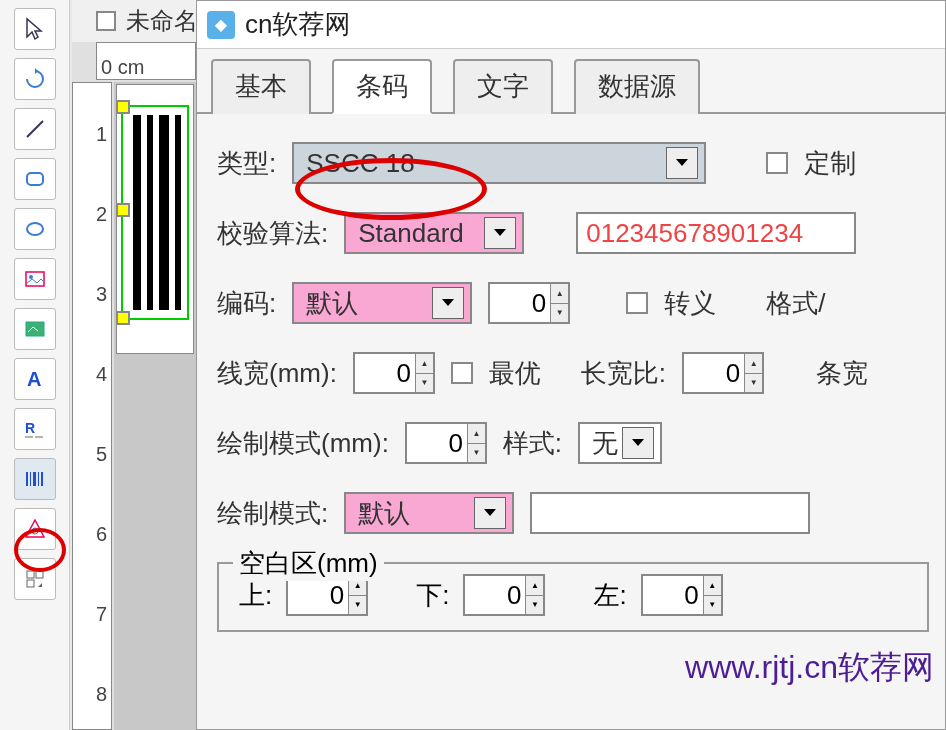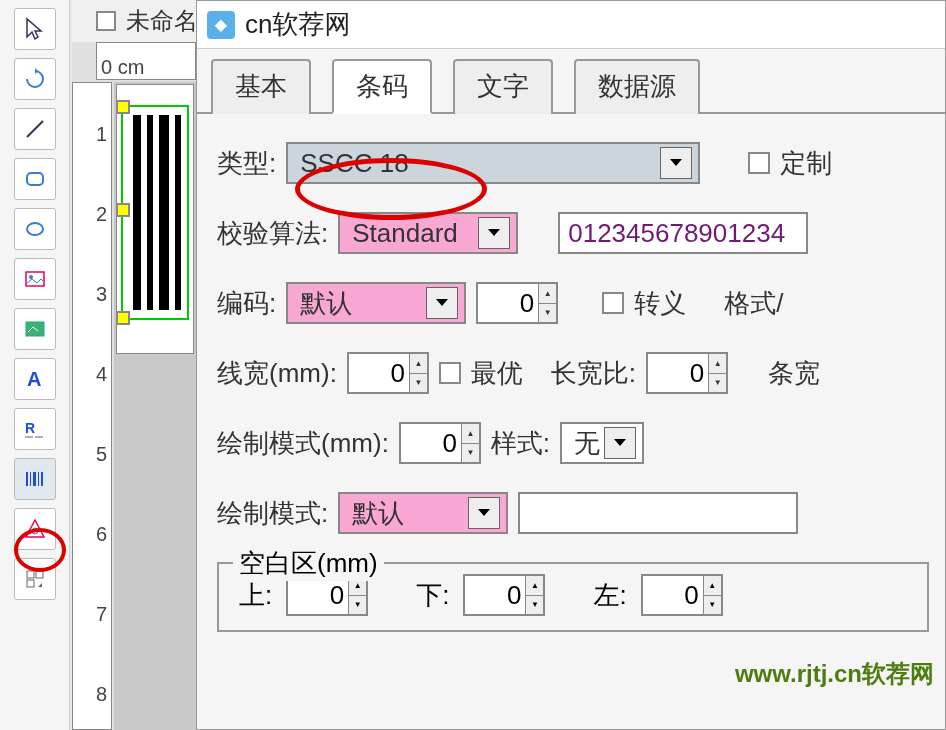--- a/index.html
+++ b/index.html
@@ -30,45 +30,45 @@
 .dialog-title { height: 48px; display: flex; align-items: center; padding-left: 10px; gap: 10px; background: #fff; border-bottom: 1px solid #ccc; }
 .dialog-icon { width: 28px; height: 28px; background: #5ab0e8; border-radius: 4px; display: flex; align-items: center; justify-content: center; color: #fff; font-size: 16px; }
 .dialog-title-text { font-size: 26px; color: #222; }
 
 .tabs { display: flex; padding: 10px 0 0 14px; gap: 17px; background: #f5f5f5; }
 .tab { padding: 8px 22px; font-size: 26px; color: #333; border: 2px solid #999; border-bottom: none; background: #eee; cursor: pointer; margin-right: 4px; border-radius: 4px 4px 0 0; }
 .tab.active { background: #fff; border-bottom: 2px solid #fff; position: relative; z-index: 2; }
 
 .tab-content { border-top: 2px solid #999; margin-top: -2px; padding: 28px 16px 16px 20px; background: #f5f5f5; }
 
-.form-row { display: flex; align-items: center; margin-bottom: 28px; font-size: 26px; color: #333; gap: 10px; }
+.form-row { display: flex; align-items: center; margin-bottom: 28px; font-size: 26px; color: #333; gap: 16px; }
 .form-label { white-space: nowrap; }
 .select { display: flex; align-items: center; border: 2px solid #888; background: #ccd4dc; height: 42px; padding: 0 6px 0 12px; font-size: 26px; }
 .select.big { width: 414px; justify-content: space-between; }
 .select.med { width: 180px; justify-content: space-between; background: #f9a8d4; }
 .select.sm { width: 84px; justify-content: space-between; background: #fff; }
 .dropdown-btn { width: 32px; height: 32px; border: 1px solid #666; background: #eee; display: flex; align-items: center; justify-content: center; }
 .dropdown-btn svg { width: 14px; height: 10px; }
 
 .circle-annotation-type { position: absolute; left: 295px; top: 158px; width: 192px; height: 62px; border: 5px solid #d00; border-radius: 50%; pointer-events: none; z-index: 100; }
 
 .checkbox { width: 22px; height: 22px; border: 2px solid #888; background: #fff; display: inline-block; }
 .text-input { border: 2px solid #888; background: #fff; height: 42px; padding: 0 8px; font-size: 26px; }
-.text-input.sample { width: 250px; color: #701a75; }
+.text-input.sample { width: 280px; color: #ef4444; }
 .spinner { display: flex; align-items: center; border: 2px solid #888; background: #fff; height: 42px; }
 .spinner input { border: none; width: 60px; text-align: right; font-size: 26px; padding-right: 4px; background: transparent; }
 .spinner .spin-btns { display: flex; flex-direction: column; width: 18px; height: 100%; border-left: 1px solid #888; }
 .spinner .spin-btns div { flex: 1; display: flex; align-items: center; justify-content: center; font-size: 8px; background: #eee; border-bottom: 1px solid #888; }
 .spinner .spin-btns div:last-child { border-bottom: none; }
 
 .fieldset { border: 2px solid #999; margin-top: 6px; padding: 10px 20px 14px 20px; position: relative; }
 .legend { position: absolute; top: -18px; left: 14px; background: #f5f5f5; padding: 0 6px; font-size: 26px; }
 .fieldset-row { display: flex; align-items: center; gap: 14px; font-size: 26px; }
 
-.watermark { position: absolute; right: 12px; bottom: 40px; font-size: 24px; font-weight: bold; color: #4d7c0f; z-index: 200; }
+.watermark { position: absolute; right: 12px; bottom: 40px; font-size: 32px; font-weight: normal; color: #4c1d95; z-index: 200; }
 </style>
 </head>
 <body>
 
 <div class="toolbar-left">
   <div class="tool-btn">
       <svg viewBox="0 0 24 24">
         <path d="M4 2 L4 20 L9 15 L12 22 L15 20 L12 14 L18 14 Z" fill="none" stroke="#335" stroke-width="1.5"></path>
       </svg>
     </div>

